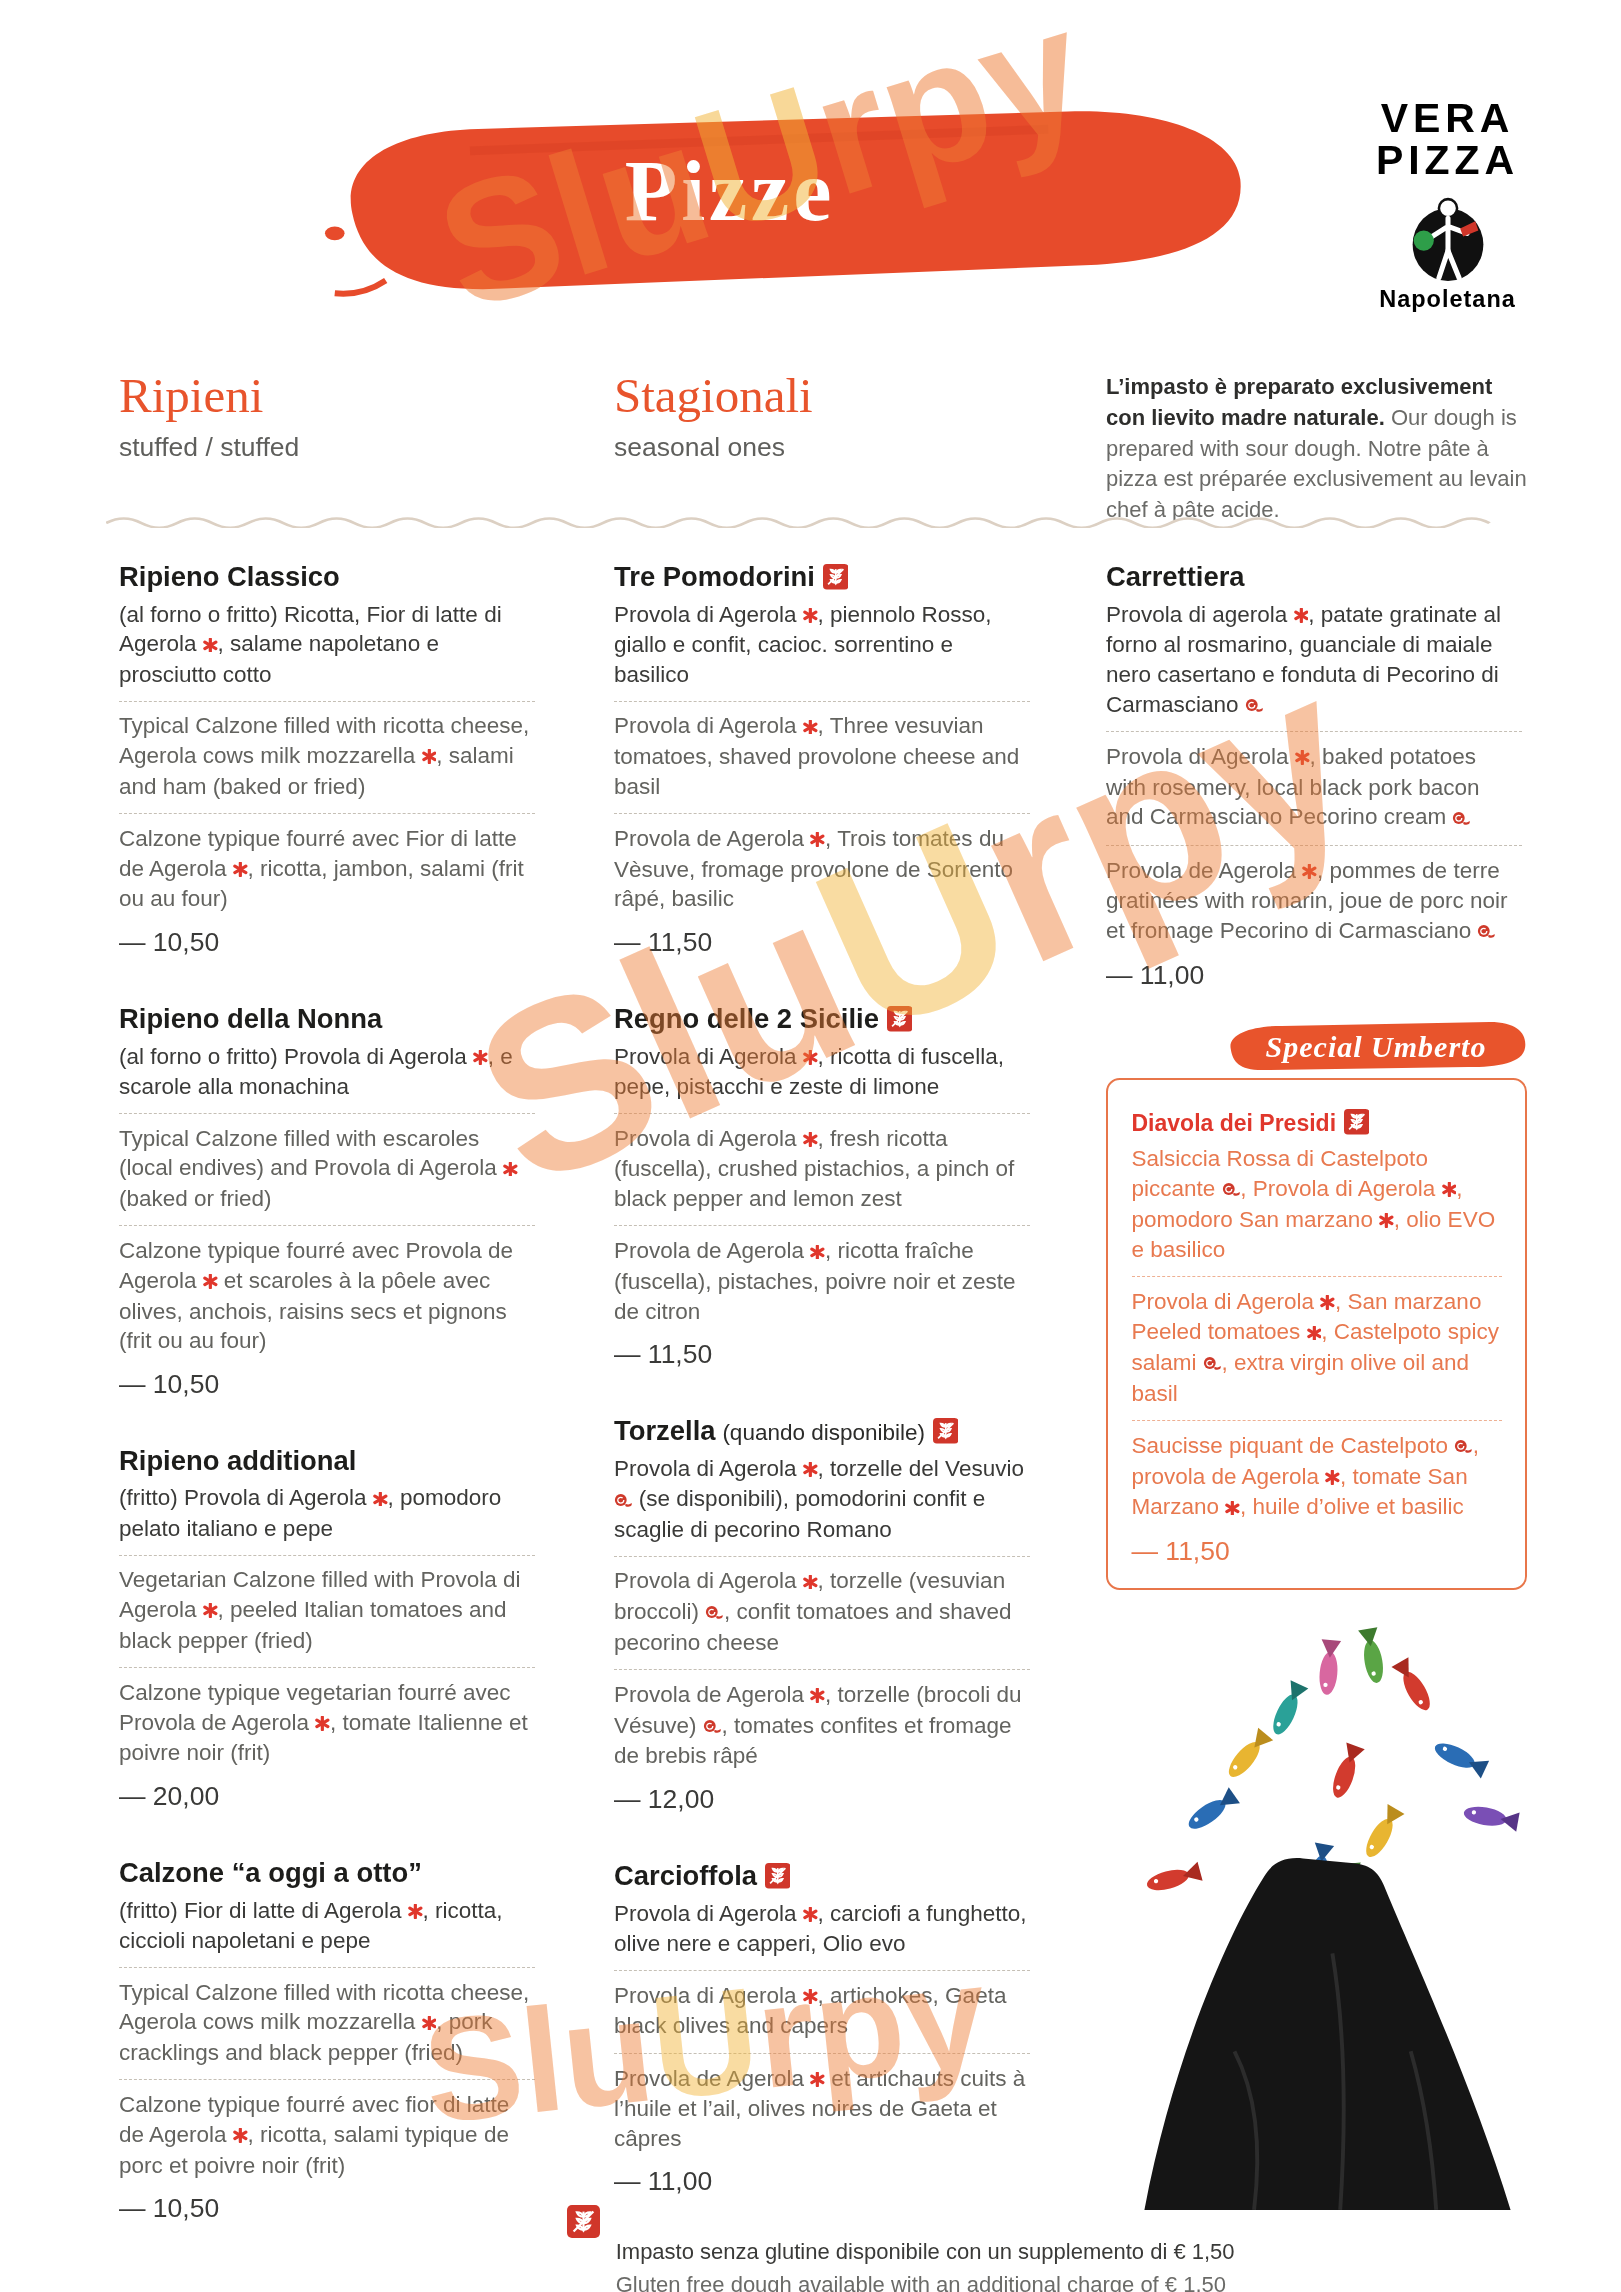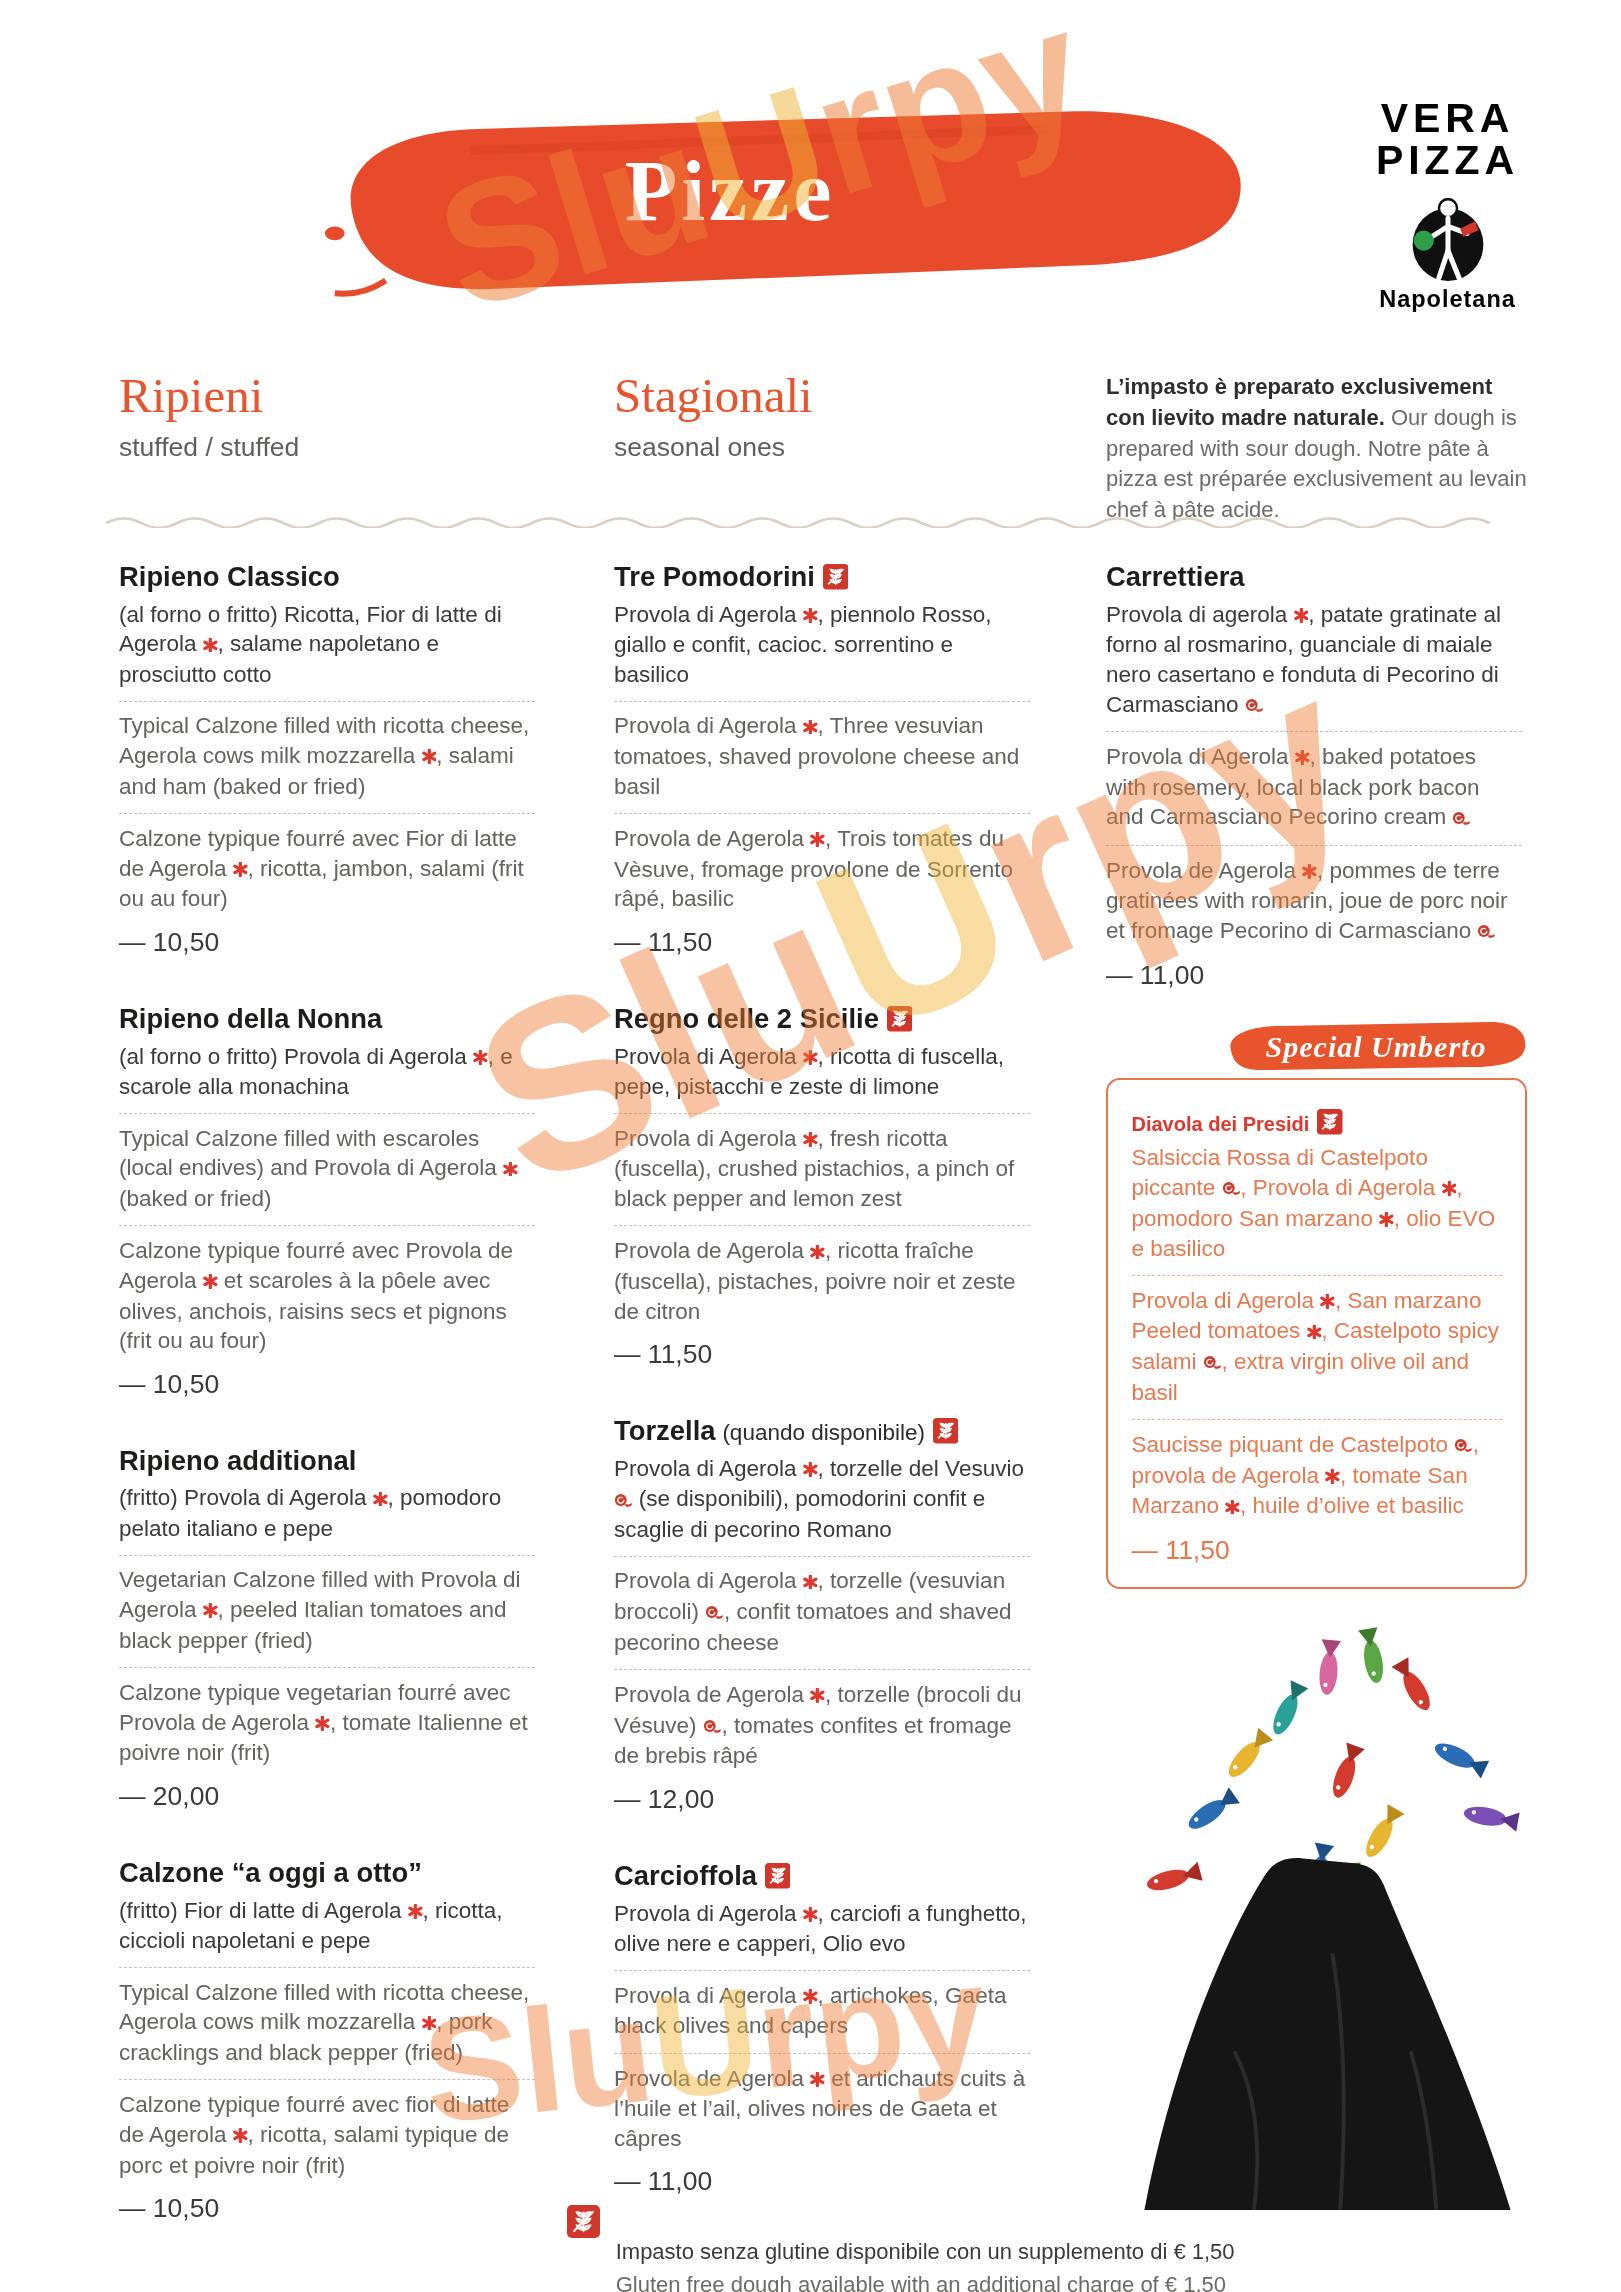--- a/index.html
+++ b/index.html
@@ -51,21 +51,21 @@
   .snail{display:inline-block;vertical-align:-1px;}
 
   
   .badge{position:absolute;left:1223px;top:1020px;width:306px;height:53px;z-index:3;}
   .badge svg{position:absolute;inset:0;width:100%;height:100%;}
   .badge .t{position:absolute;inset:0;display:flex;align-items:center;justify-content:center;
         color:#fff;font-family:"Liberation Serif",serif;font-style:italic;font-weight:bold;
         font-size:30px;letter-spacing:1px;}
   .special-box{position:absolute;left:1106px;top:1078px;width:421px;box-sizing:border-box;
         border:2px solid #e8764a;border-radius:13.7px;padding:29px 23.5px 21.6px;}
-  .special-box h3{margin:0 0 3.9px;font-size:20px;color:#e0372c;font-weight:700;}
+  .special-box h3{margin:0 0 3.9px;font-size:23px;color:#e0372c;font-weight:700;}
   .special-box .para.it{color:#e8794f;}
   .special-box .para.en,.special-box .para.fr{color:#e8794f;}
   .special-box .para.sep{border-bottom:1px dashed #eeb093;}
   .special-box .price{color:#e8764a;}
 
   
   .volcano{position:absolute;left:1117px;top:1625px;width:421px;height:598px;}
   .volcano svg{width:100%;height:100%;}
 
   

